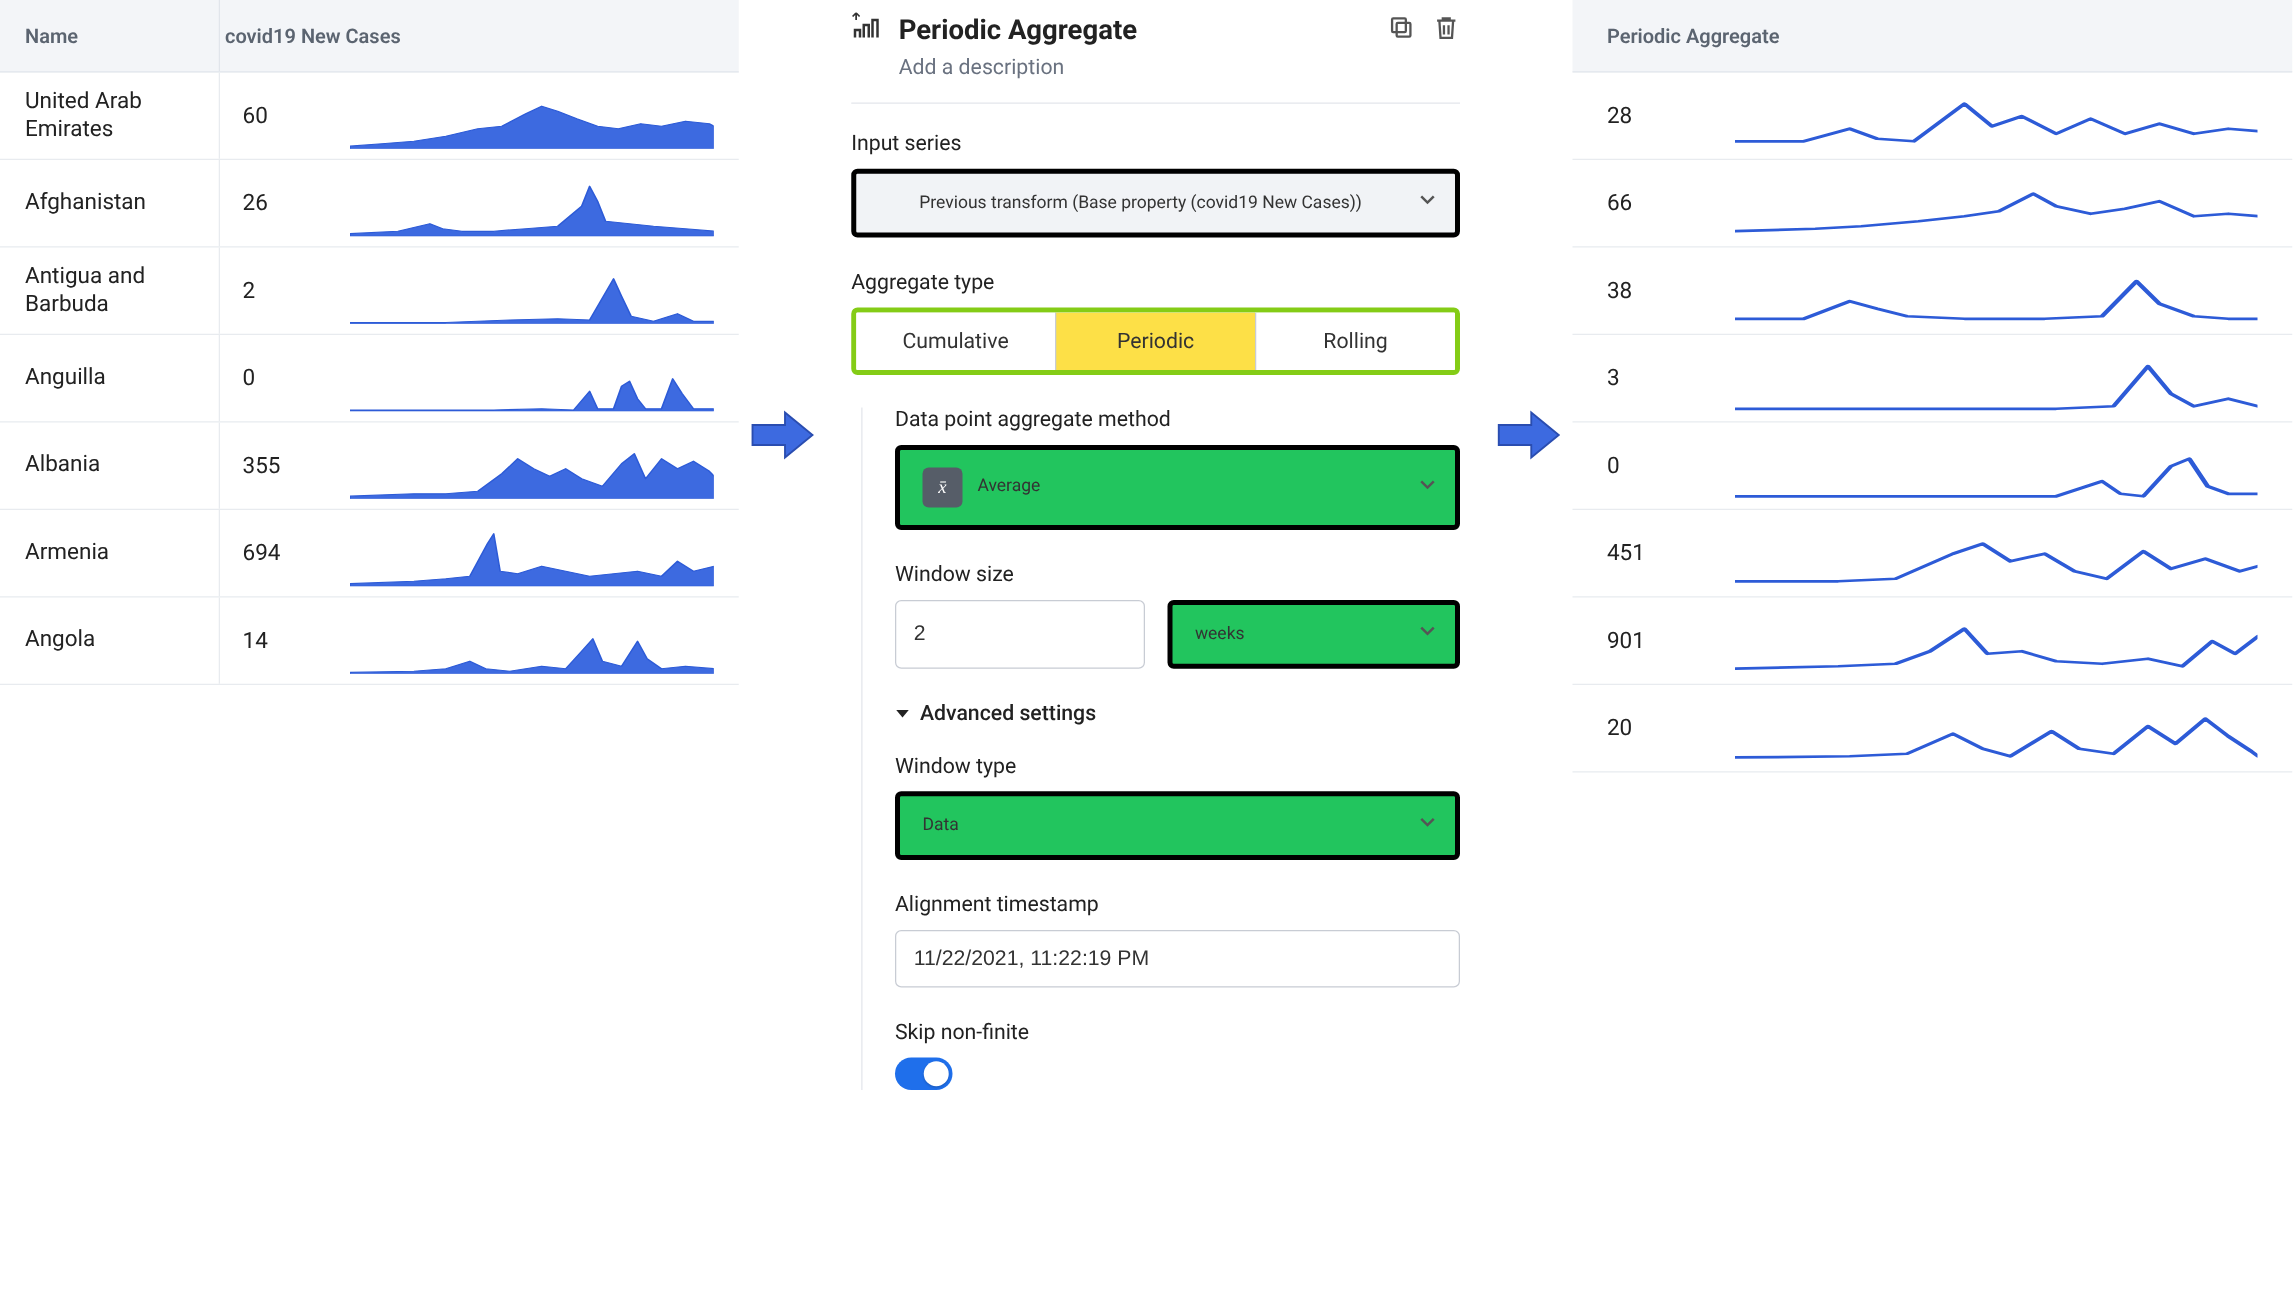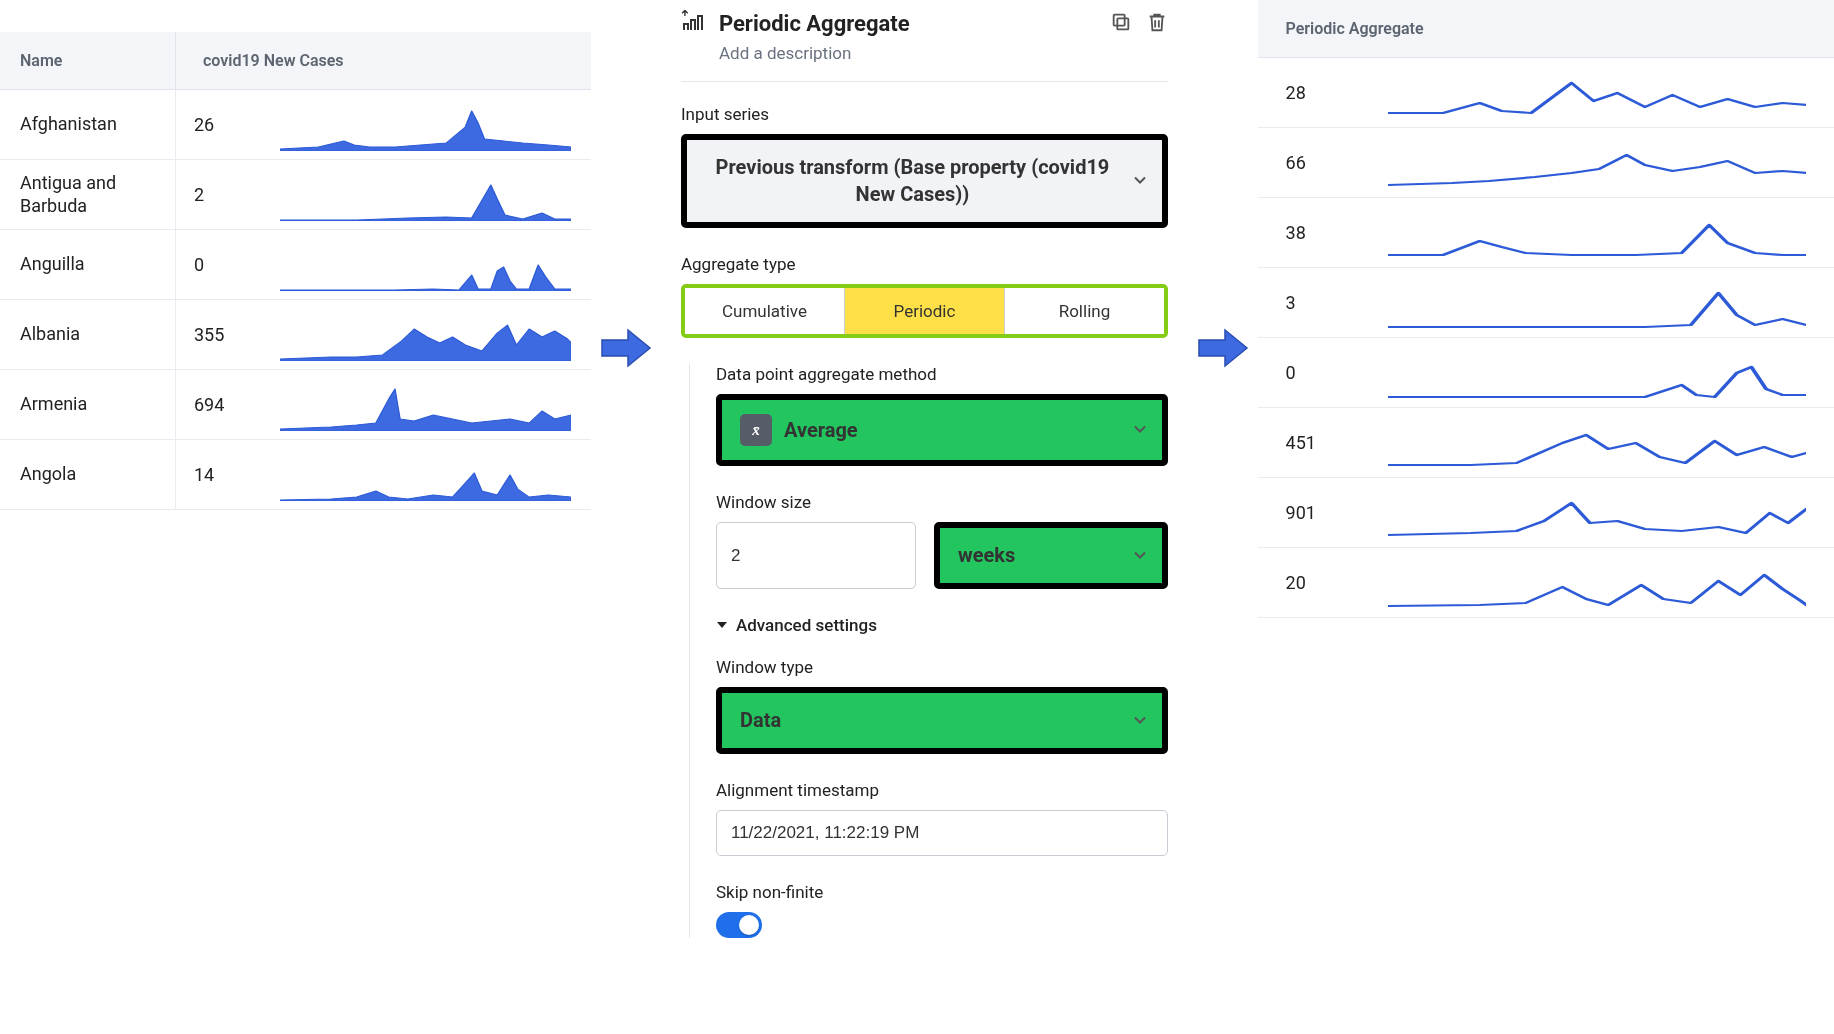--- a/index.html
+++ b/index.html
@@ -7,30 +7,30 @@
   font-family: -apple-system, BlinkMacSystemFont, "Segoe UI", Roboto, Helvetica, Arial, sans-serif;
   font-size: 14px;
   color: #1f2328;
   background: #fff;
   width: 1834px;
   height: 1034px;
   display: flex;
   align-items: flex-start;
 }
 .col { display: flex; flex-direction: column; }
-.left-table { width: 595px; border-right: none; margin-top: 32px; }
+.left-table { width: 595px; border-right: none; }
 .right-table { width: 580px; flex-grow:1; }
 .arrow-col { width: 70px; display:flex; align-items:center; justify-content:center; padding-top: 320px;}
 .config-col { width: 530px; padding: 10px 20px 0 20px; }
 .config-col-inner { width: 100%; }
 
 
 .thead { display:flex; background:#f3f5f8; border-bottom:1px solid #e1e5eb; height:58px; align-items:center; }
 .thead .th-name { width:175px; padding:0 20px; font-size:16px; font-weight:600; color:#5b6470; }
-.thead .th-val  { flex:1; padding:0 27px; font-size:16px; font-weight:600; color:#5b6470; border-left:1px solid #e1e5eb; height:100%; display:flex; align-items:center;}
+.thead .th-val  { flex:1; padding:0 4px; font-size:16px; font-weight:600; color:#5b6470; border-left:1px solid #e1e5eb; height:100%; display:flex; align-items:center;}
 .thead.right .th-val { border-left:none; }
 
 
 .trow { display:flex; border-bottom:1px solid #e8ebef; height:70px; align-items:center; }
 .tcell-name { width:175px; padding:0 20px; font-size:18px; color:#222; line-height:1.25; }
 .tcell-val { width:105px; padding:0 18px; font-size:18px; color:#222; border-left:1px solid #e8ebef; height:100%; display:flex; align-items:center;}
 .tcell-spark { flex:1; height:100%; display:flex; align-items:flex-end; padding:8px 20px 8px 0; }
 .right-table .trow .tcell-val { border-left:none; width:130px; padding-left:28px;}
 .right-table .trow .tcell-spark { padding-right:28px; }
 
@@ -41,23 +41,23 @@
 .arrow-svg { width:56px; height:56px; }
 
 
 .cfg-header { display:flex; align-items:center; gap:14px; }
 .cfg-title { font-size:22px; font-weight:700; color:#222; flex:1;}
 .cfg-icon { color:#555; cursor:pointer; }
 .cfg-desc { margin:6px 0 0 38px; color:#6a7280; font-size:17px; }
 .cfg-sep { border:none; border-top:1px solid #e3e6eb; margin:18px 0 22px 0; }
 .cfg-label { font-size:17px; color:#222; margin-bottom:10px; font-weight:400;}
 .cfg-select {
-  width:100%; border:6px solid #000000; border-radius:5px; background:#f1f3f6;
-  padding:14px 42px 14px 18px; font-size:20px; color:#333; position:relative;
-  text-align:center; cursor:pointer; line-height:1.35;font-weight:bold;
+  width:100%; border:4px solid #000000; border-radius:5px; background:#f1f3f6;
+  padding:14px 42px 14px 18px; font-size:14px; color:#333; position:relative;
+  text-align:center; cursor:pointer; line-height:1.35;
 }
 .cfg-select.plain { background:#22c55e; text-align:left; display:flex; align-items:center; gap:12px;}
 .cfg-select .chev { position:absolute; right:14px; top:50%; transform:translateY(-50%); color:#555;}
 .cfg-block { margin-bottom:26px; }
 .seg { display:flex; width:100%; border:4px solid #84cc16; border-radius:5px; overflow:hidden; }
 .seg-btn { flex:1; text-align:center; padding:13px 0; font-size:17px; color:#333; background:#fff; cursor:pointer; }
 .seg-btn + .seg-btn { border-left:1px solid #c8ccd4; }
 .seg-btn.active { background:#fde047; }
 .sub-indent { border-left:1px solid #e3e6eb; padding-left:26px; margin-left:8px; }
 .row-inputs { display:flex; gap:18px; }
@@ -73,20 +73,29 @@
 </head>
 <body>
 
 <div class="col left-table">
   <div class="thead">
     <div class="th-name">Name</div>
     <div class="th-val">covid19 New Cases</div>
   </div>
   <div id="left-rows">
       <div class="trow">
+        <div class="tcell-name">United Arab Emirates</div>
+        <div class="tcell-val">60</div>
+        <div class="tcell-spark">
+          <svg class="spark filled" viewBox="0 0 228 46" preserveAspectRatio="none">
+            <path d="M0 44 L20 42 L40 40 L60 36 L80 30 L95 28 L110 18 L120 12 L130 16 L142 22 L155 28 L168 30 L182 26 L195 28 L210 24 L225 26 L228 28 L228 46 L0 46 Z"></path>
+          </svg>
+        </div>
+      </div>
+      <div class="trow">
         <div class="tcell-name">Afghanistan</div>
         <div class="tcell-val">26</div>
         <div class="tcell-spark">
           <svg class="spark filled" viewBox="0 0 228 46" preserveAspectRatio="none">
             <path d="M0 44 L30 42 L50 36 L58 40 L70 42 L90 42 L110 40 L130 38 L145 22 L150 6 L155 18 L160 34 L175 36 L190 38 L210 40 L228 42 L228 46 L0 46 Z"></path>
           </svg>
         </div>
       </div>
       <div class="trow">
         <div class="tcell-name">Antigua and Barbuda</div>

